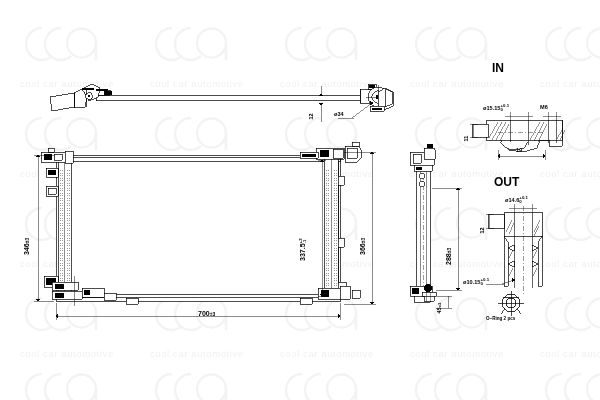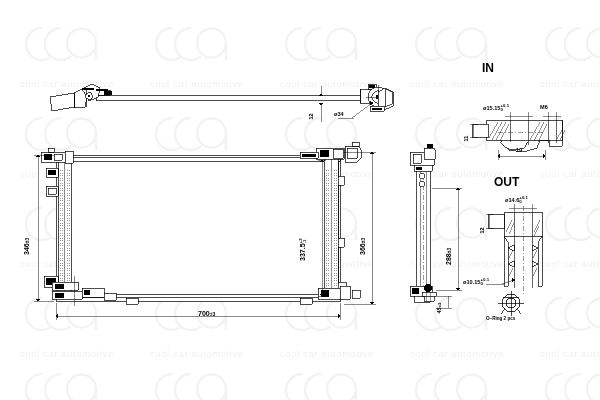--- a/index.html
+++ b/index.html
@@ -648,21 +648,21 @@
   <div class="lbl xs" style="left:334px;top:112px;">ø34</div>
 
   <div class="lbl sm rot90" style="left:30px;top:248px;"><span>346</span><span class="pm">±3</span></div>
   <div class="lbl sm" style="left:198px;top:310px;"><span>700</span><span class="pm">±3</span></div>
   <div class="lbl sm rot90" style="left:308px;top:252px;"><span>337.5</span><span class="tol"><i>+2</i><i>-1</i></span></div>
   <div class="lbl sm rot90" style="left:366px;top:248px;"><span>366</span><span class="pm">±3</span></div>
 
   <div class="lbl sm rot90" style="left:452px;top:258px;"><span>288</span><span class="pm">±3</span></div>
   <div class="lbl xs rot90" style="left:443px;top:308px;"><span>45</span><span class="pm" style="font-size:4.2px">±3</span></div>
 
-  <div class="lbl big" style="left:482px;top:62px;">IN</div>
+  <div class="lbl big" style="left:492px;top:62px;">IN</div>
   <div class="lbl xs" style="left:483px;top:104px;"><span>ø15.15</span><span class="tol"><i>+0.1</i><i>0</i></span></div>
   <div class="lbl xs" style="left:540px;top:105px;">M6</div>
   <div class="lbl xs rot90" style="left:470px;top:136px;">11</div>
   <div class="lbl xs" style="left:516px;top:148px;">19</div>
 
   <div class="lbl big" style="left:494px;top:176px;">OUT</div>
   <div class="lbl xs" style="left:505px;top:196px;"><span>ø14.6</span><span class="tol"><i>+0.1</i><i>0</i></span></div>
   <div class="lbl xs rot90" style="left:486px;top:228px;">12</div>
   <div class="lbl xs" style="left:463px;top:278px;"><span>ø10.15</span><span class="tol"><i>+0.1</i><i>0</i></span></div>
 

